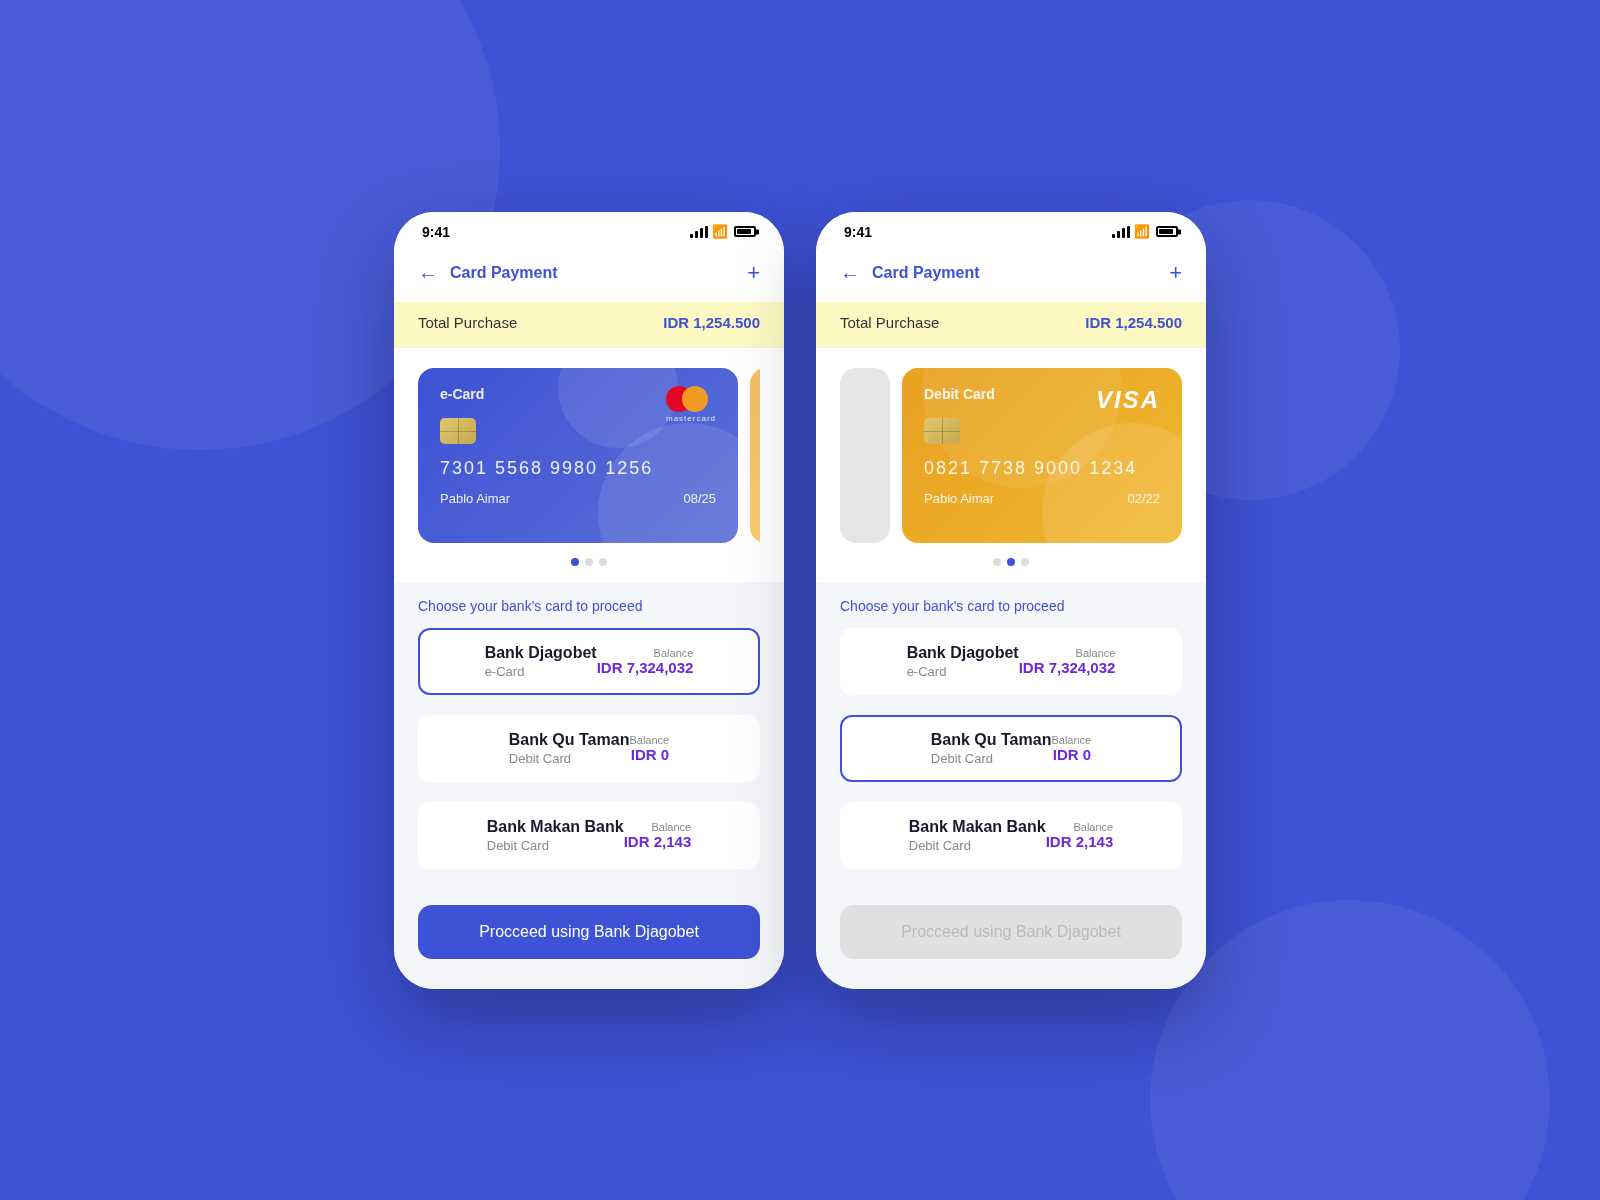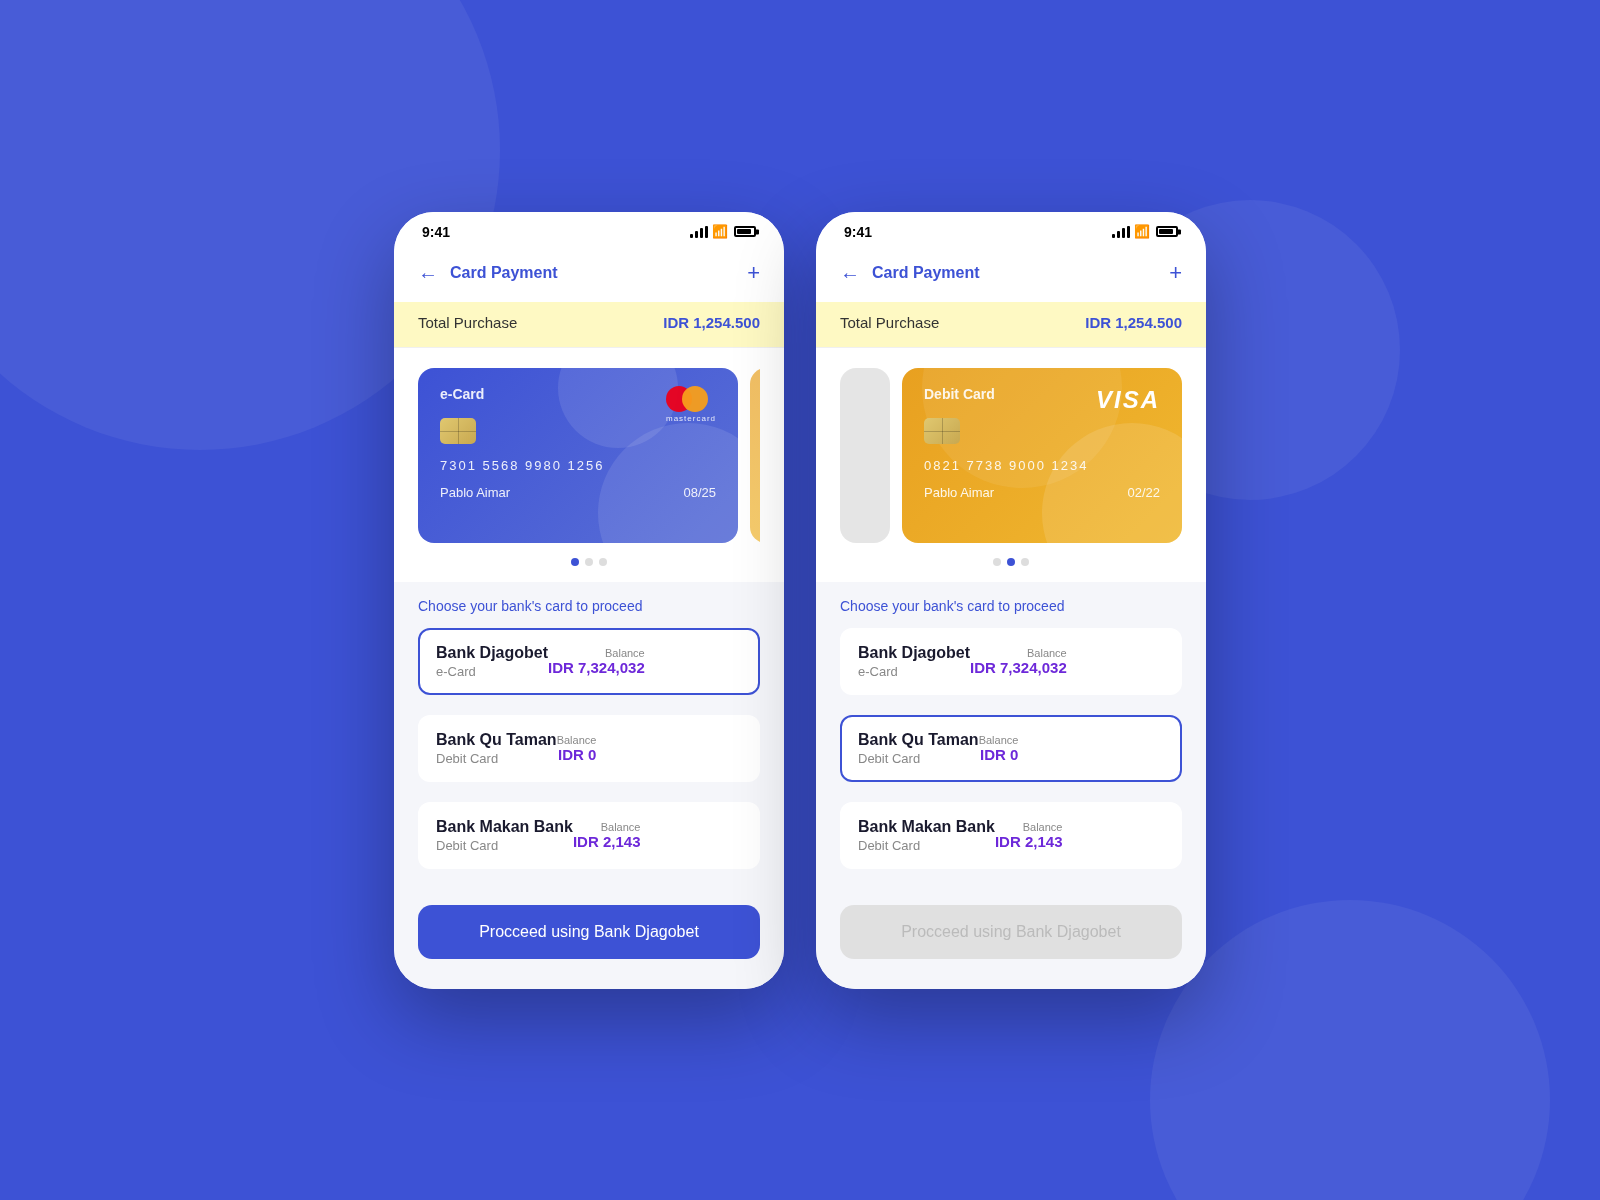--- a/index.html
+++ b/index.html
@@ -260,21 +260,21 @@
     .chip::after {
       content: '';
       position: absolute;
       top: 50%;
       left: 0;
       right: 0;
       height: 1px;
       background: rgba(0,0,0,0.2);
     }
     .card-number {
-      font-size: 13px;
+      font-size: 18px;
       color: rgba(255,255,255,0.9);
       letter-spacing: 2px;
       margin-bottom: 12px;
       font-weight: 500;
     }
     .card-bottom {
       display: flex;
       justify-content: space-between;
       align-items: center;
     }
@@ -315,21 +315,21 @@
       font-weight: 500;
       margin-bottom: 14px;
     }
     
     .bank-item {
       background: white;
       border-radius: 12px;
       padding: 14px 16px;
       margin-bottom: 20px;
       display: flex;
-      justify-content: flex-start;
+      justify-content: center;
       align-items: center;
       border: 2px solid transparent;
       cursor: pointer;
     }
     .bank-item.selected {
       border-color: #3d52d5;
     }
     .bank-info-left .bank-name {
       font-size: 16px;
       font-weight: 700;

